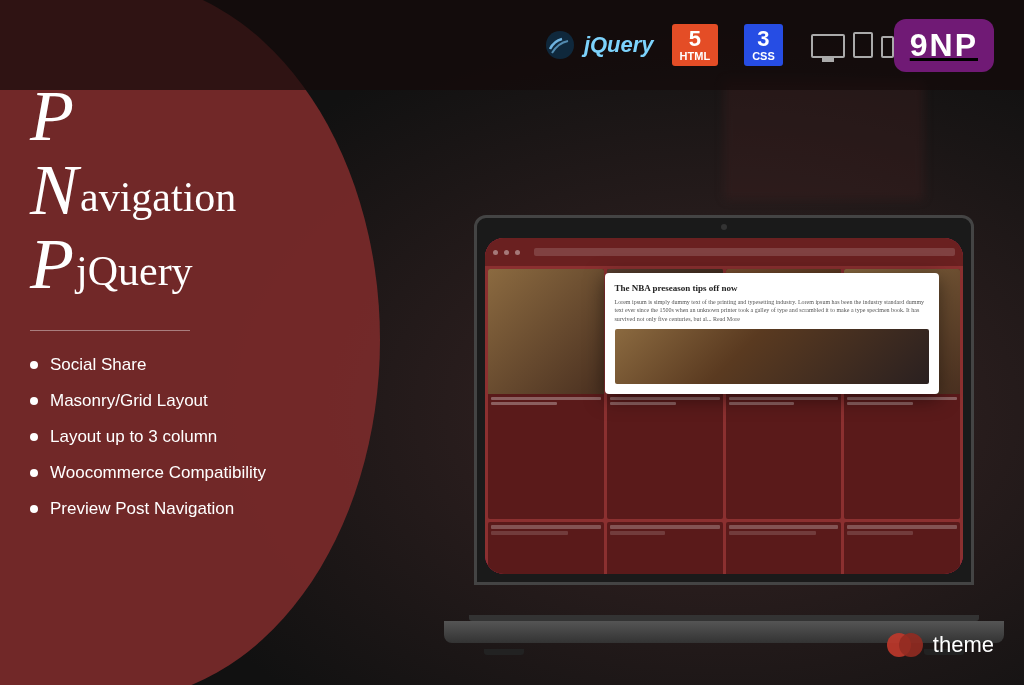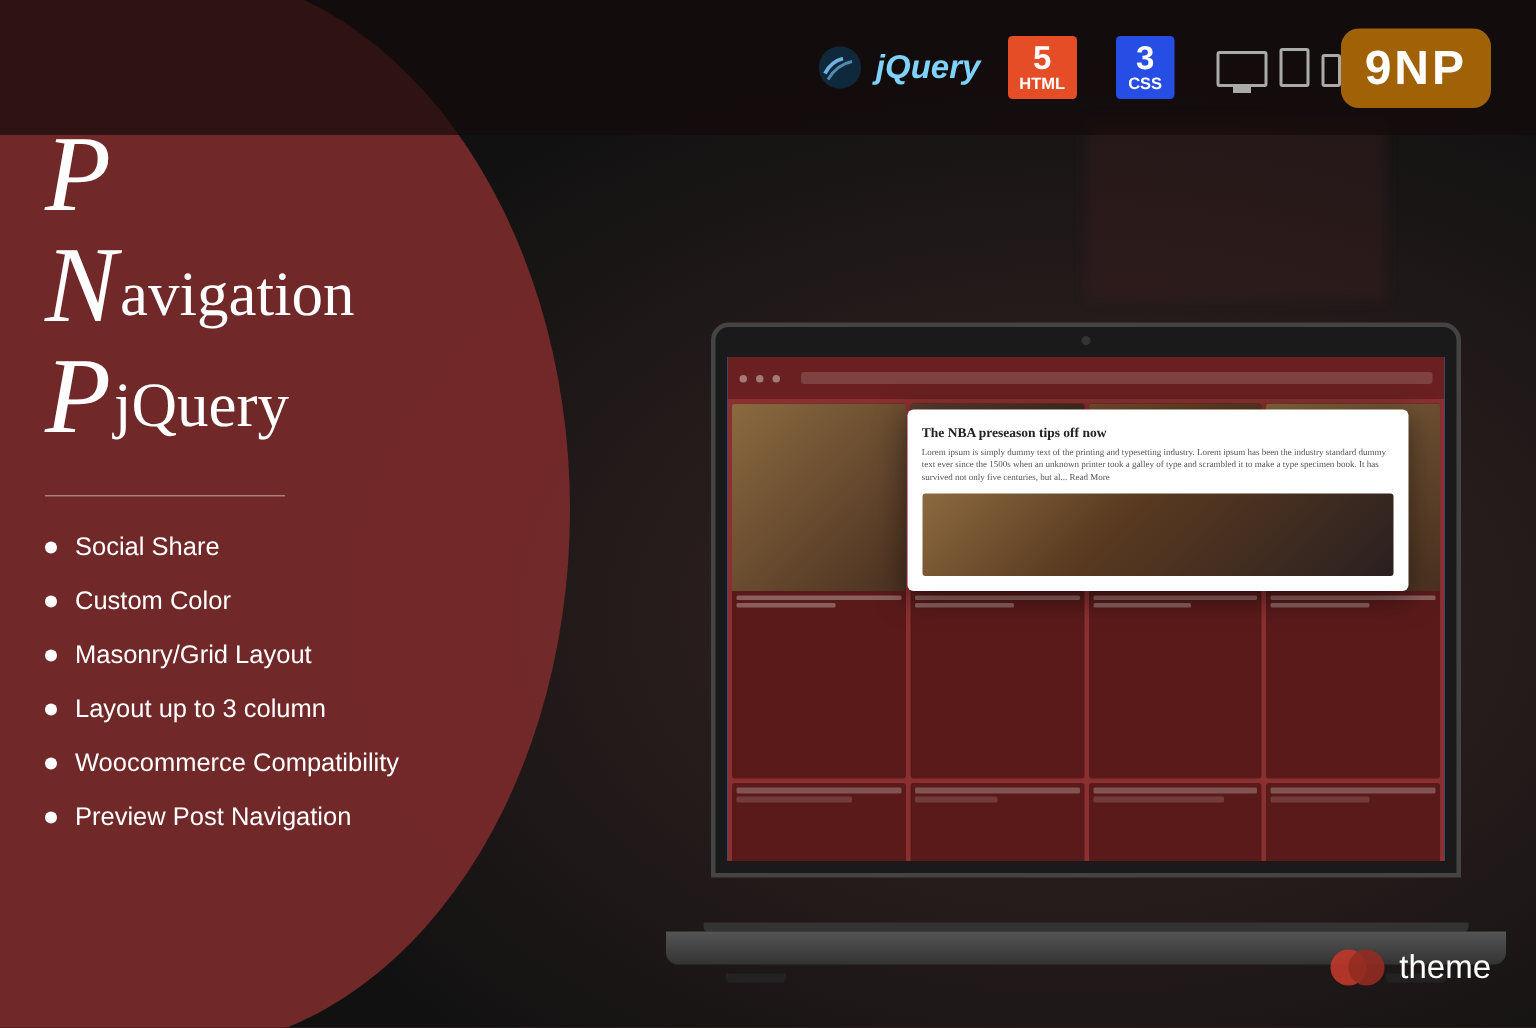--- a/index.html
+++ b/index.html
@@ -221,26 +221,27 @@
 
     .device-phone {
       width: 13px;
       height: 22px;
       border: 2px solid #aaa;
       border-radius: 2px;
     }
 
     
     .gnp-logo {
-      background: #a16207;
+      background: #701a75;
       border-radius: 12px;
       padding: 8px 16px;
       display: flex;
       align-items: center;
       margin-left: auto;
+      text-decoration: underline;
     }
 
     .gnp-text {
       color: #fff;
       font-size: 32px;
       font-weight: bold;
       font-family: 'Arial', sans-serif;
       letter-spacing: 2px;
     }
 
@@ -288,21 +289,22 @@
       z-index: 10;
     }
 
     .laptop-screen-inner {
       position: absolute;
       top: 20px;
       left: 8px;
       right: 8px;
       bottom: 8px;
       overflow: hidden;
-      background: #3b82f6;
+      background: #be185d;
+      border-radius: 19px;
     }
 
     
     .fake-site {
       width: 100%;
       height: 100%;
       background: #8b3030;
       position: relative;
       overflow: hidden;
     }
@@ -537,24 +539,20 @@
         <span class="title-rest">jQuery</span>
       </div>
     </div>
 
     <div class="title-divider"></div>
 
     <ul class="features-list">
       <li>
         <span class="bullet"></span>
         <span>Social Share</span>
-      </li>
-      <li>
-        <span class="bullet"></span>
-        <span>Custom Color</span>
       </li>
       <li>
         <span class="bullet"></span>
         <span>Masonry/Grid Layout</span>
       </li>
       <li>
         <span class="bullet"></span>
         <span>Layout up to 3 column</span>
       </li>
       <li>

